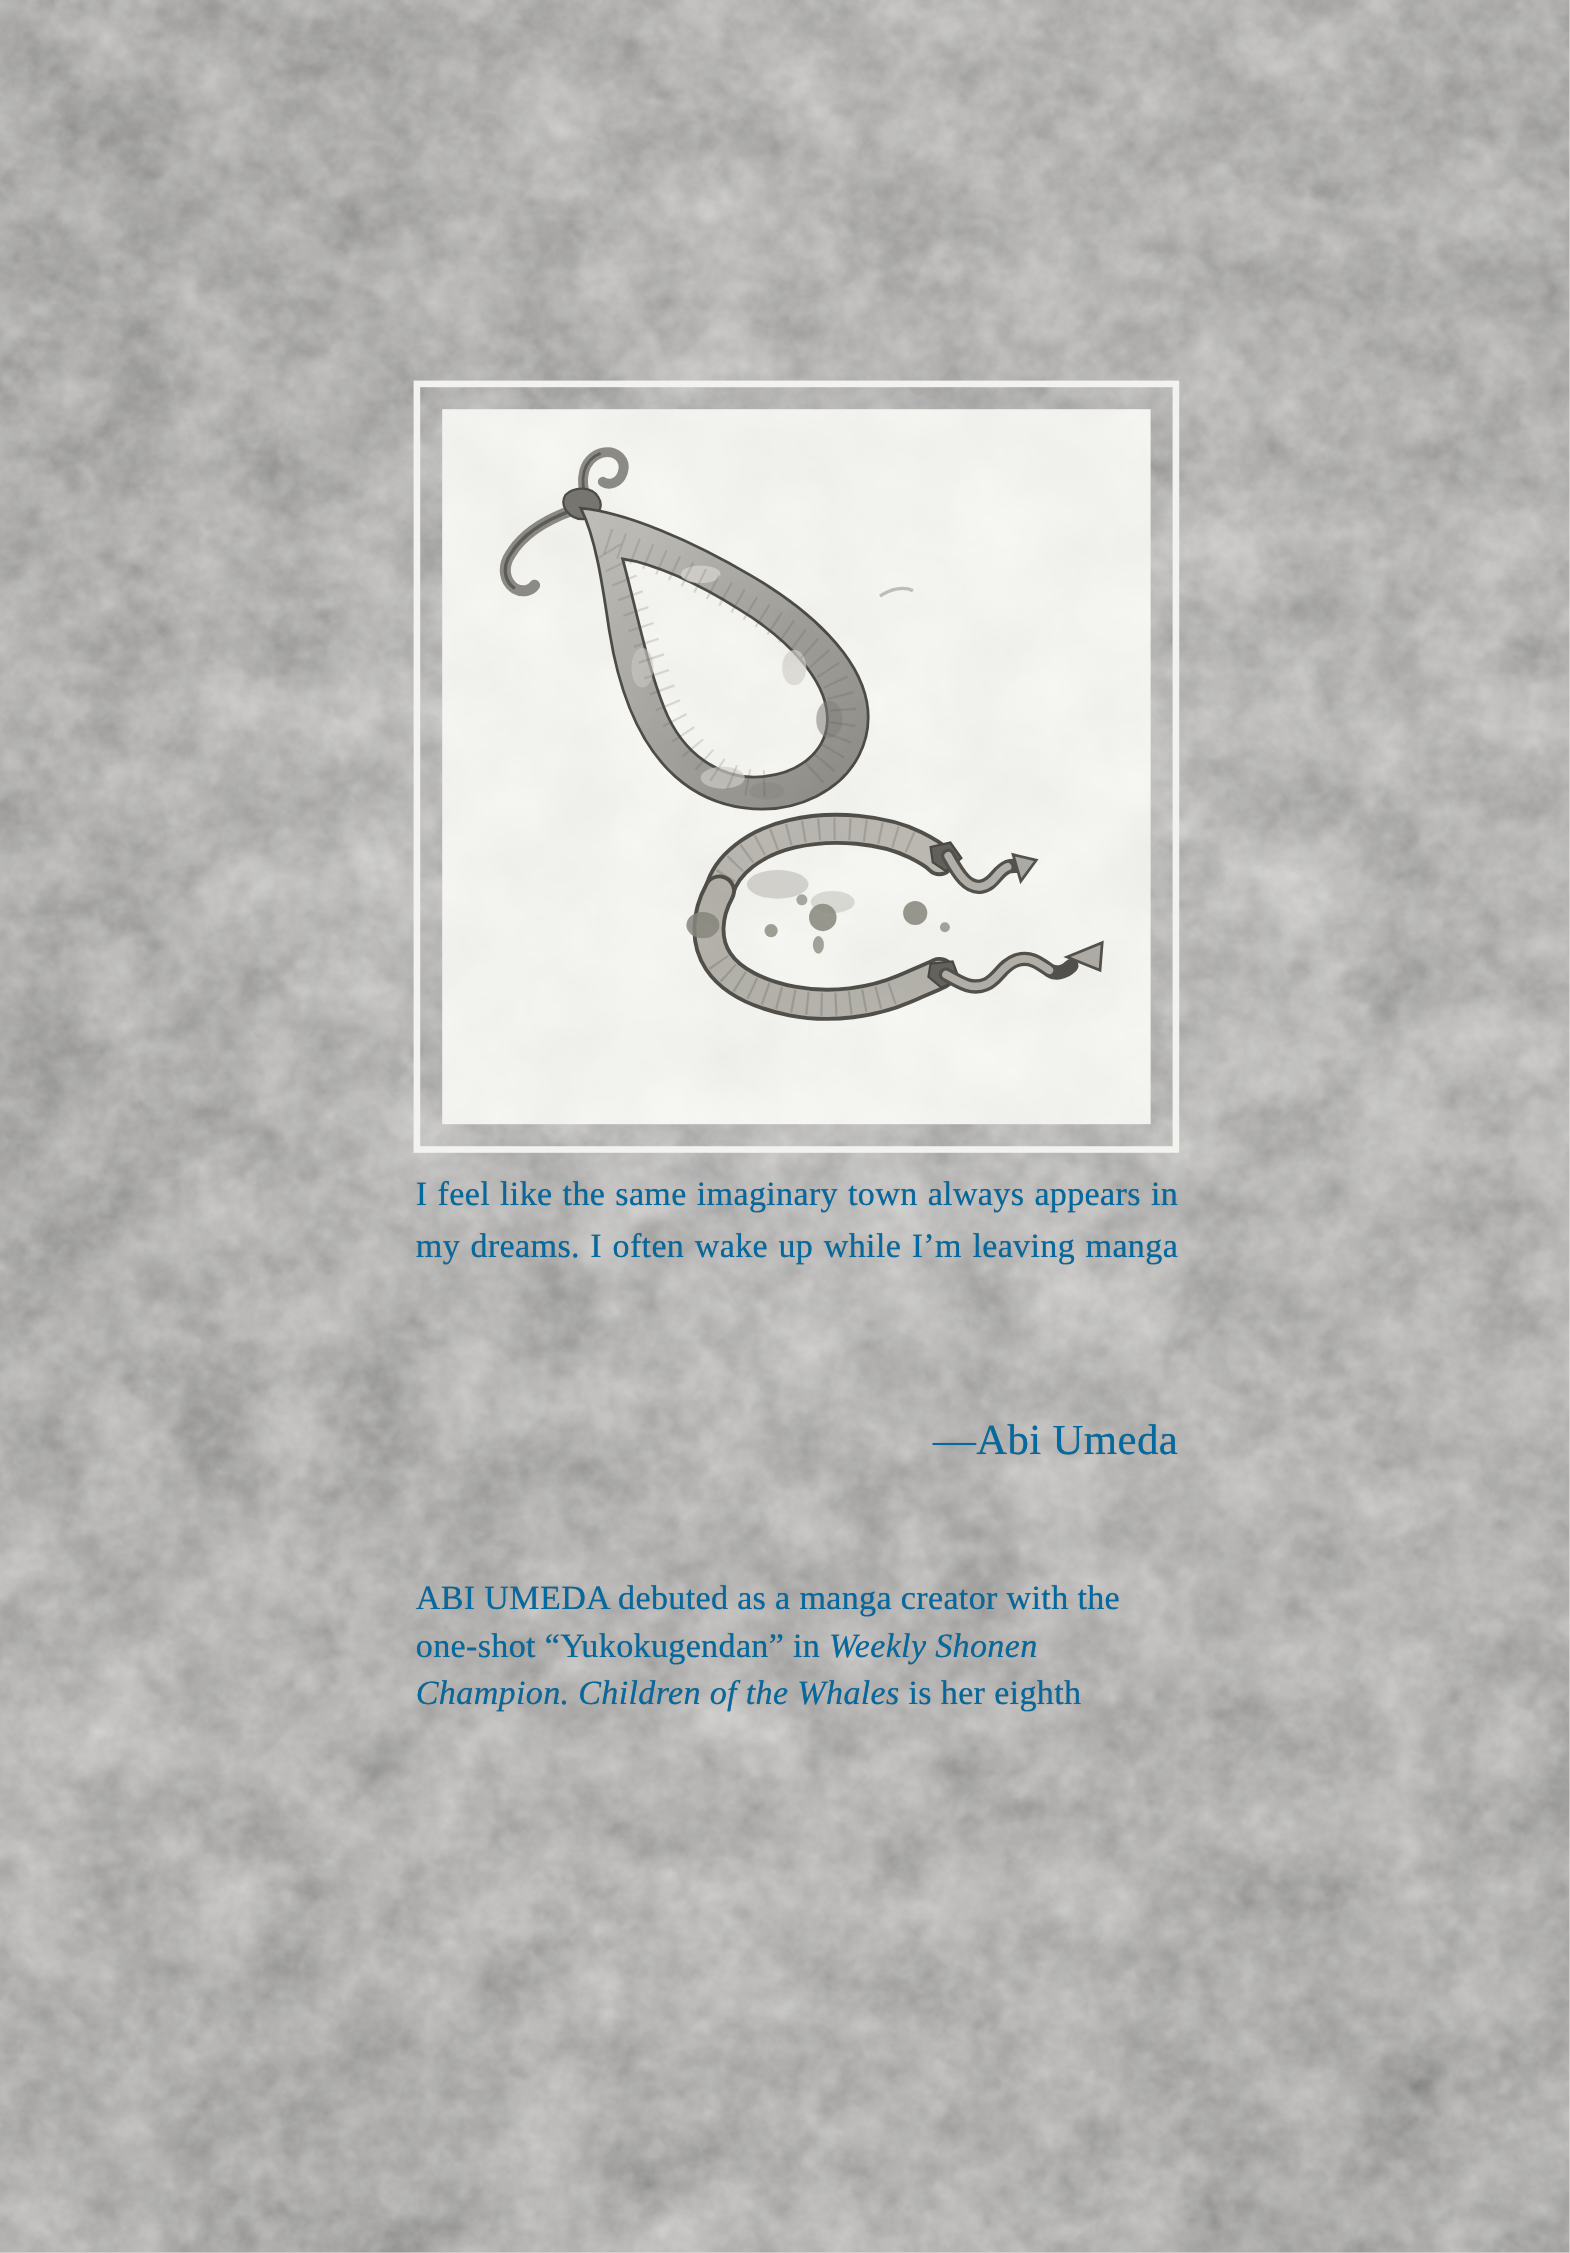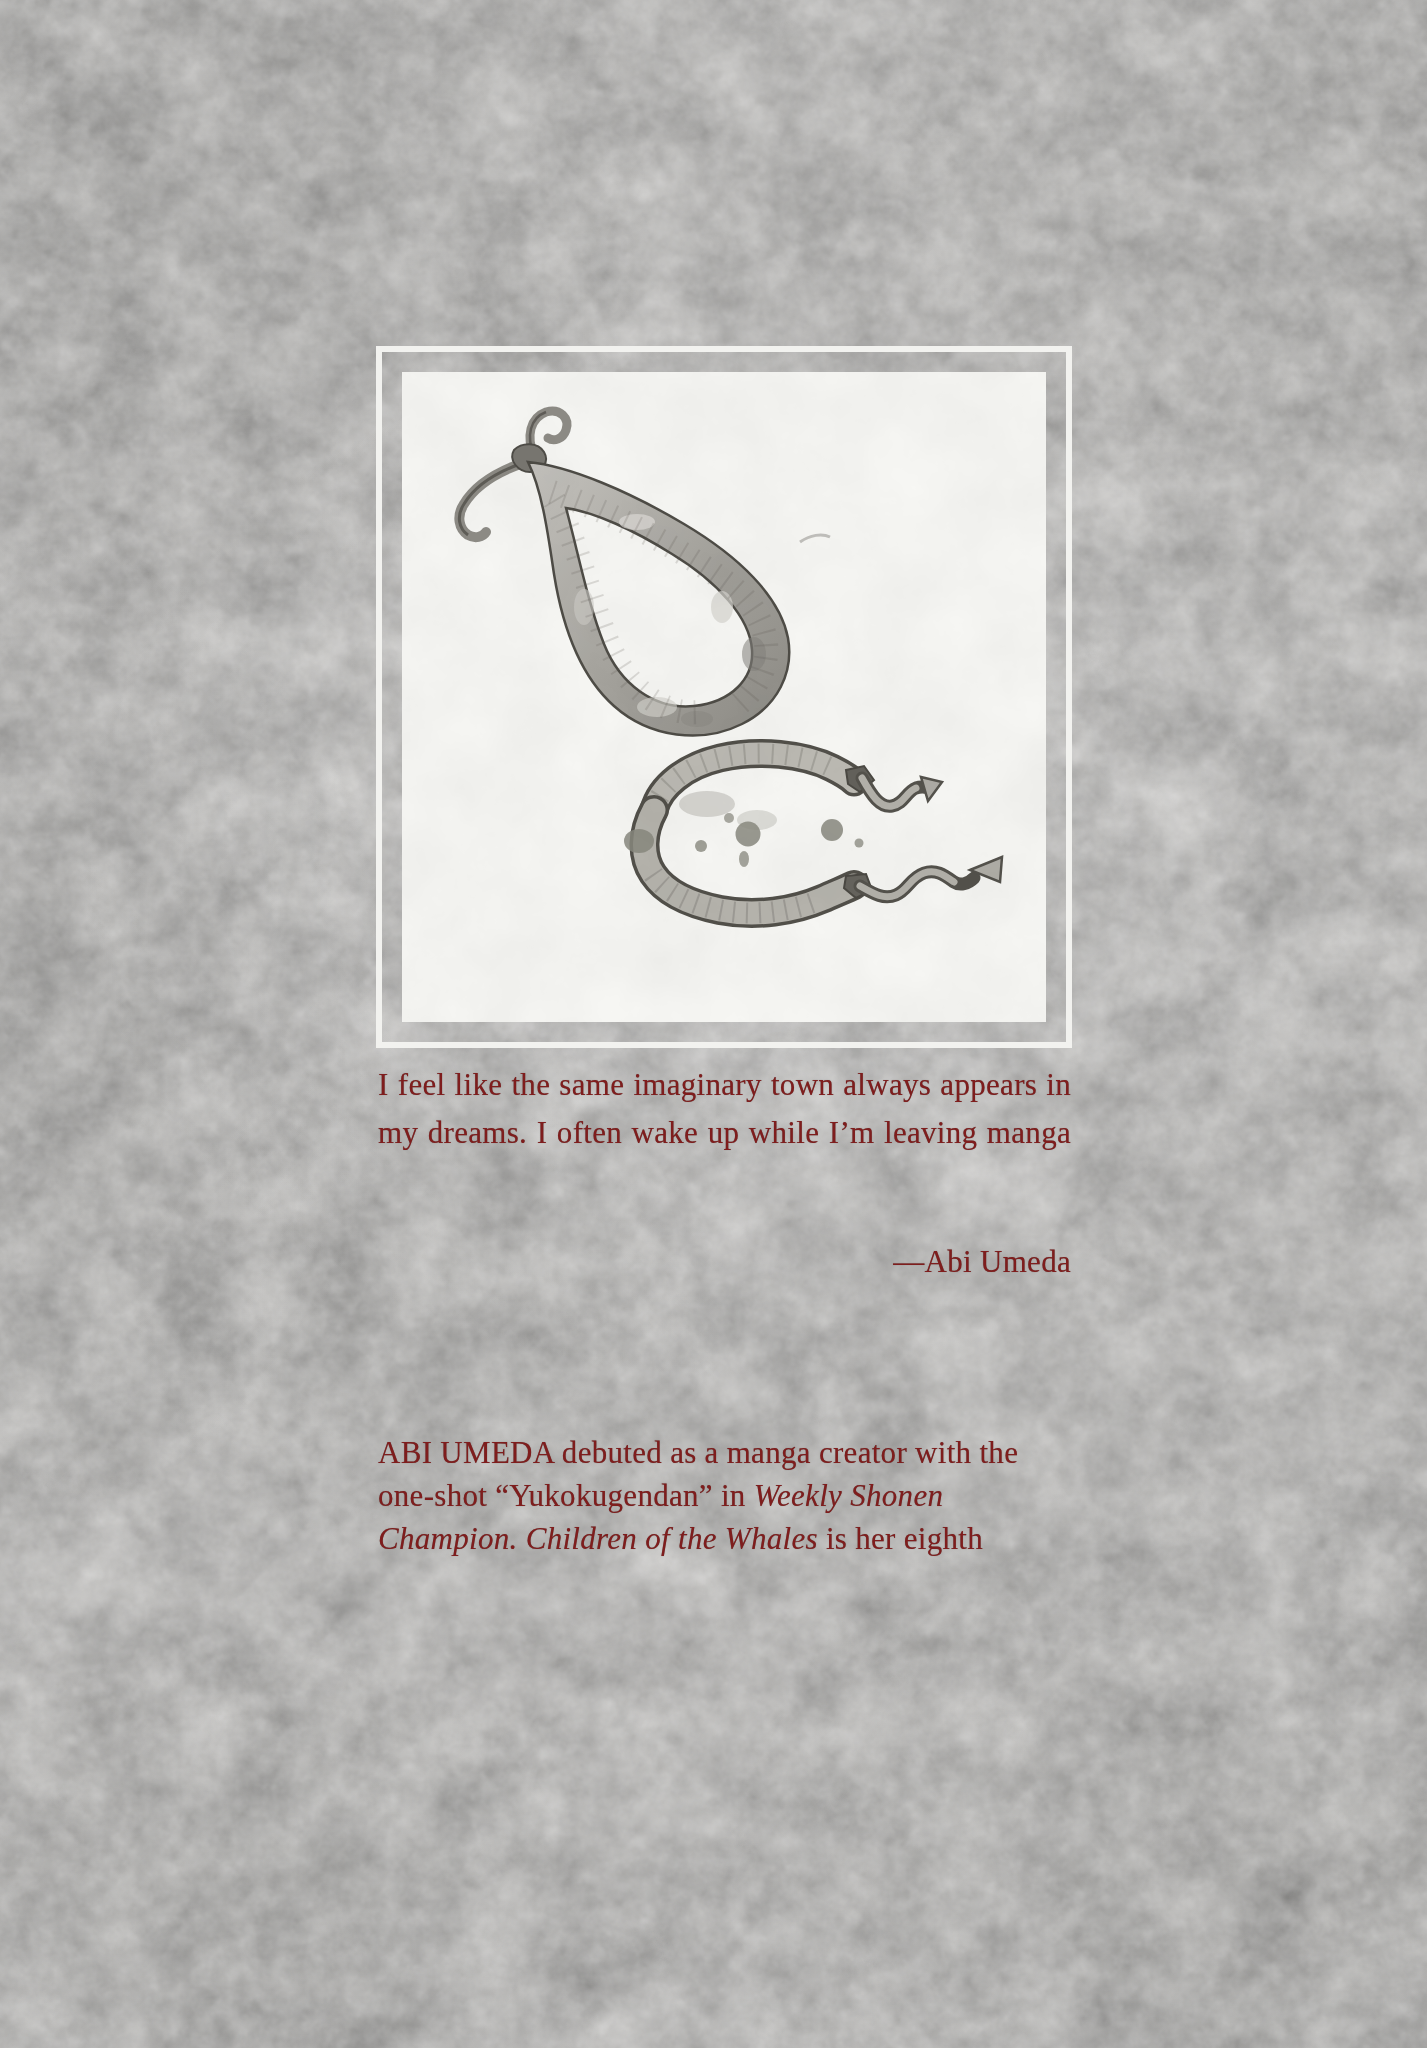--- a/index.html
+++ b/index.html
@@ -27,27 +27,27 @@
     border:6px solid #f2f2ef;
     box-sizing:border-box;
   }
   .artwork{
     position:absolute;left:20px;top:20px;right:20px;bottom:20px;
     background:#f8f8f5;
   }
   .artwork svg{display:block;width:100%;height:100%;}
   .textblock{
     position:absolute;
-    color:#7f1d1d;
+    color:#0369a1;
     letter-spacing:0.3px;
     text-shadow:0 0 0.7px rgba(43,40,35,0.55);
   }
   .quote{left:378px;top:1061px;width:693px;font-size:31px;line-height:48px;}
   .jline{text-align:justify;text-align-last:justify;}
-  .attribution{left:378px;top:1244px;width:693px;font-size:31px;text-align:right;}
+  .attribution{left:378px;top:1287px;width:693px;font-size:39px;text-align:right;}
   .bio{left:378px;top:1431px;width:680px;font-size:31px;line-height:43px;}
   .seg-italic{font-style:italic;}
   .seg-normal{font-style:normal;}
   .seg-caps{font-style:normal;}
 </style>
 </head>
 <body>
 
 <div class="page">
 

